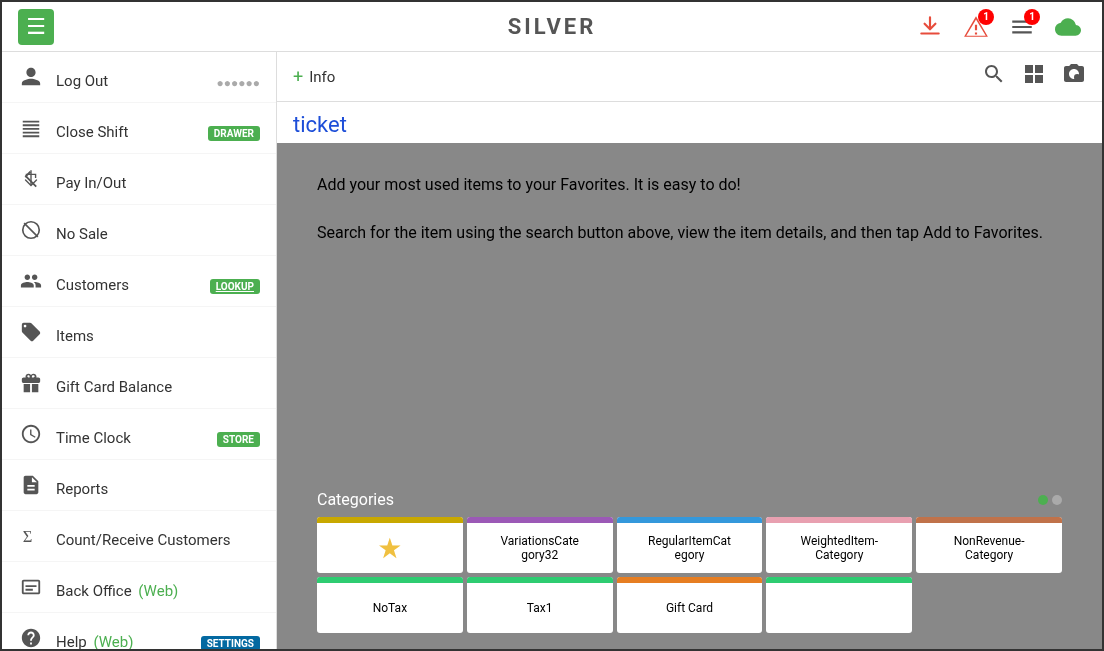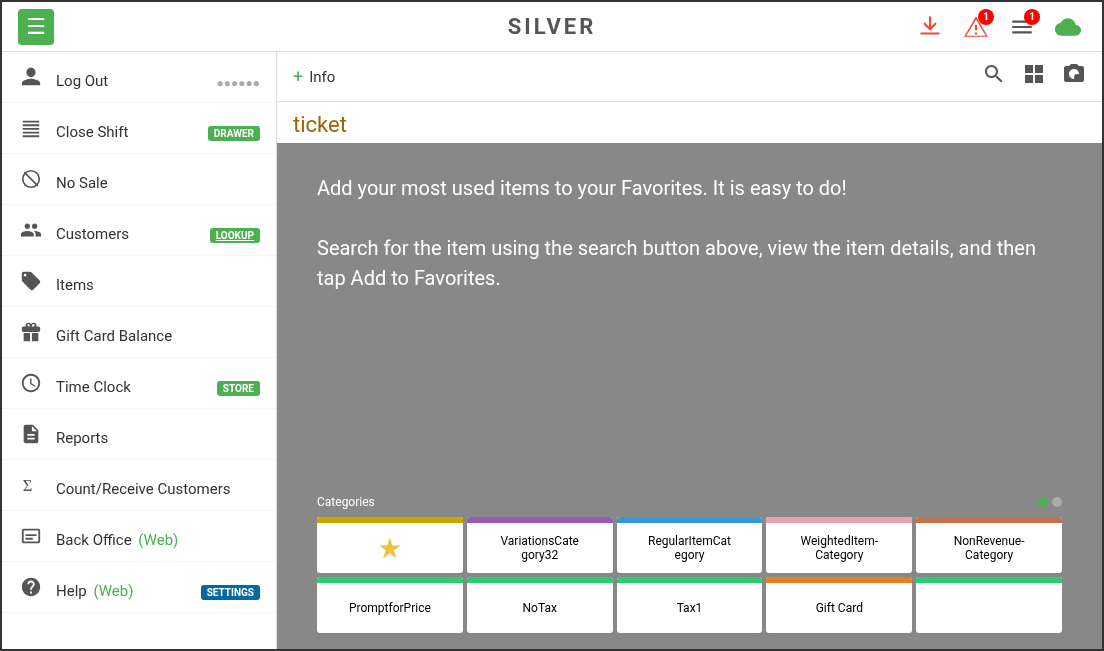--- a/index.html
+++ b/index.html
@@ -105,48 +105,48 @@
       font-size: 15px; color: #333; cursor: pointer;
     }
     .content-top-right { display: flex; align-items: center; gap: 16px; }
     .content-top-icon { font-size: 22px; color: #555; cursor: pointer; }
 
     
     .ticket-area {
       background: #fff;
       padding: 10px 16px 6px 16px;
     }
-    .ticket-title { font-size: 22px; color: #a16207; font-weight: 400; }
+    .ticket-title { font-size: 22px; color: #1d4ed8; font-weight: 400; }
 
     
     .gray-content {
       flex: 1;
       background: #888;
       padding: 30px 40px 20px 40px;
       display: flex;
       flex-direction: column;
     }
     .favorites-text {
-      font-size: 20px;
-      color: #ffffff;
+      font-size: 16px;
+      color: #000000;
       line-height: 1.5;
       margin-bottom: 20px;
     }
 
     
     .categories-section {
       margin-top: auto;
     }
     .categories-header {
       display: flex;
       align-items: center;
       justify-content: space-between;
       margin-bottom: 8px;
     }
-    .categories-label { font-size: 12px; color: #fff; }
+    .categories-label { font-size: 16px; color: #fff; }
     .dot-indicator { display: flex; gap: 4px; }
     .dot { width: 10px; height: 10px; border-radius: 50%; background: #aaa; }
     .dot.active { background: #4CAF50; }
 
     
     .category-grid {
       display: grid;
       grid-template-columns: repeat(5, 1fr);
       gap: 4px;
     }
@@ -226,20 +226,30 @@
     <div class="sidebar-item">
       <span class="item-icon">
         <svg viewBox="0 0 24 24" width="22" height="22" fill="#555">
             <path d="M3 22h18v-2H3v2zm0-4h18v-2H3v2zm0-4h18v-2H3v2zm0-4h18V8H3v2zm0-6v2h18V4H3z"></path>
           </svg>
       </span>
       <span class="item-label">Close Shift</span>
       <span class="sidebar-badge badge-drawer">DRAWER</span>
     </div>
 
+    <div class="sidebar-item">
+      <span class="item-icon">
+        <svg viewBox="0 0 24 24" width="22" height="22" fill="#555">
+            <path d="M9 16.2L4.8 12l-1.4 1.4L9 19 21 7l-1.4-1.4L9 16.2z" transform="rotate(90,12,12)"></path>
+            <path d="M7 11V7h10v4" stroke="#555" stroke-width="1.5" fill="none"></path>
+            <path d="M12 3v14M6 13l6 6 6-6" stroke="#555" stroke-width="1.5" fill="none" stroke-linecap="round"></path>
+          </svg>
+      </span>
+      <span class="item-label">Pay In/Out</span>
+    </div>
 
     <div class="sidebar-item">
       <span class="item-icon">
         <svg viewBox="0 0 24 24" width="22" height="22" fill="none" stroke="#555" stroke-width="1.8">
             <circle cx="12" cy="12" r="9"></circle>
             <line x1="4.5" y1="4.5" x2="19.5" y2="19.5"></line>
           </svg>
       </span>
       <span class="item-label">No Sale</span>
     </div>
@@ -396,24 +406,20 @@
 
           <div class="category-card">
             <div class="category-top-bar" style="background:#c0724a;"></div>
             <div class="category-content">NonRevenue-<br>Category</div>
           </div>
 
         </div>
 
         <div class="category-grid">
 
-          <div class="category-card">
-            <div class="category-top-bar" style="background:#2ecc71;"></div>
-            <div class="category-content">PromptforPrice</div>
-          </div>
 
           <div class="category-card">
             <div class="category-top-bar" style="background:#2ecc71;"></div>
             <div class="category-content">NoTax</div>
           </div>
 
           <div class="category-card">
             <div class="category-top-bar" style="background:#2ecc71;"></div>
             <div class="category-content">Tax1</div>
           </div>

